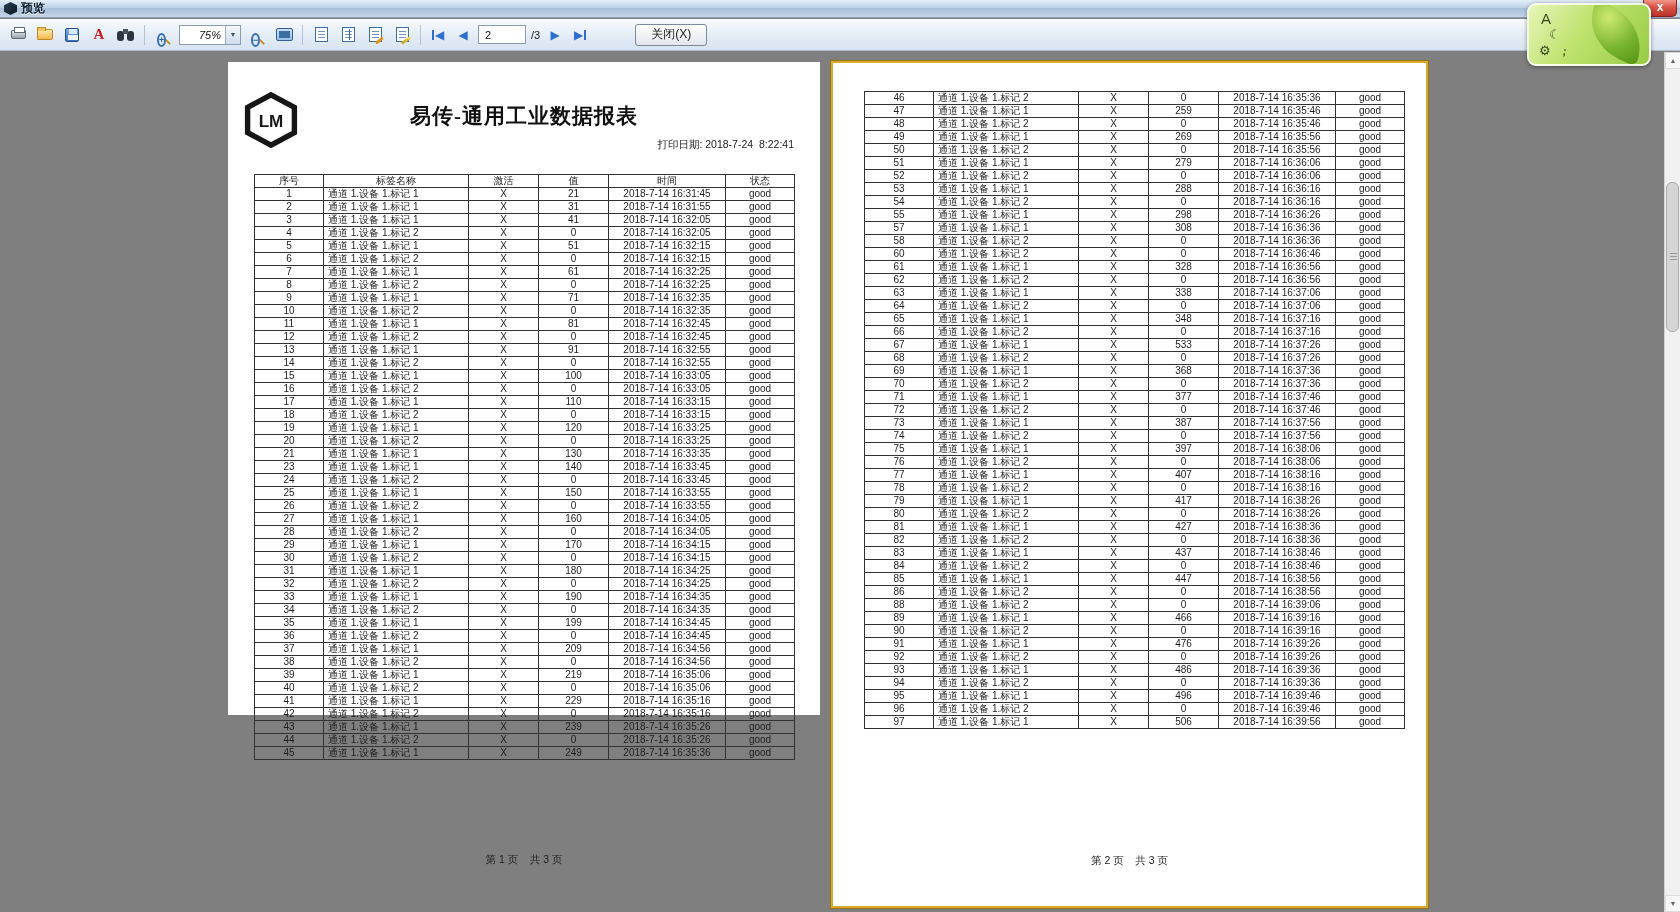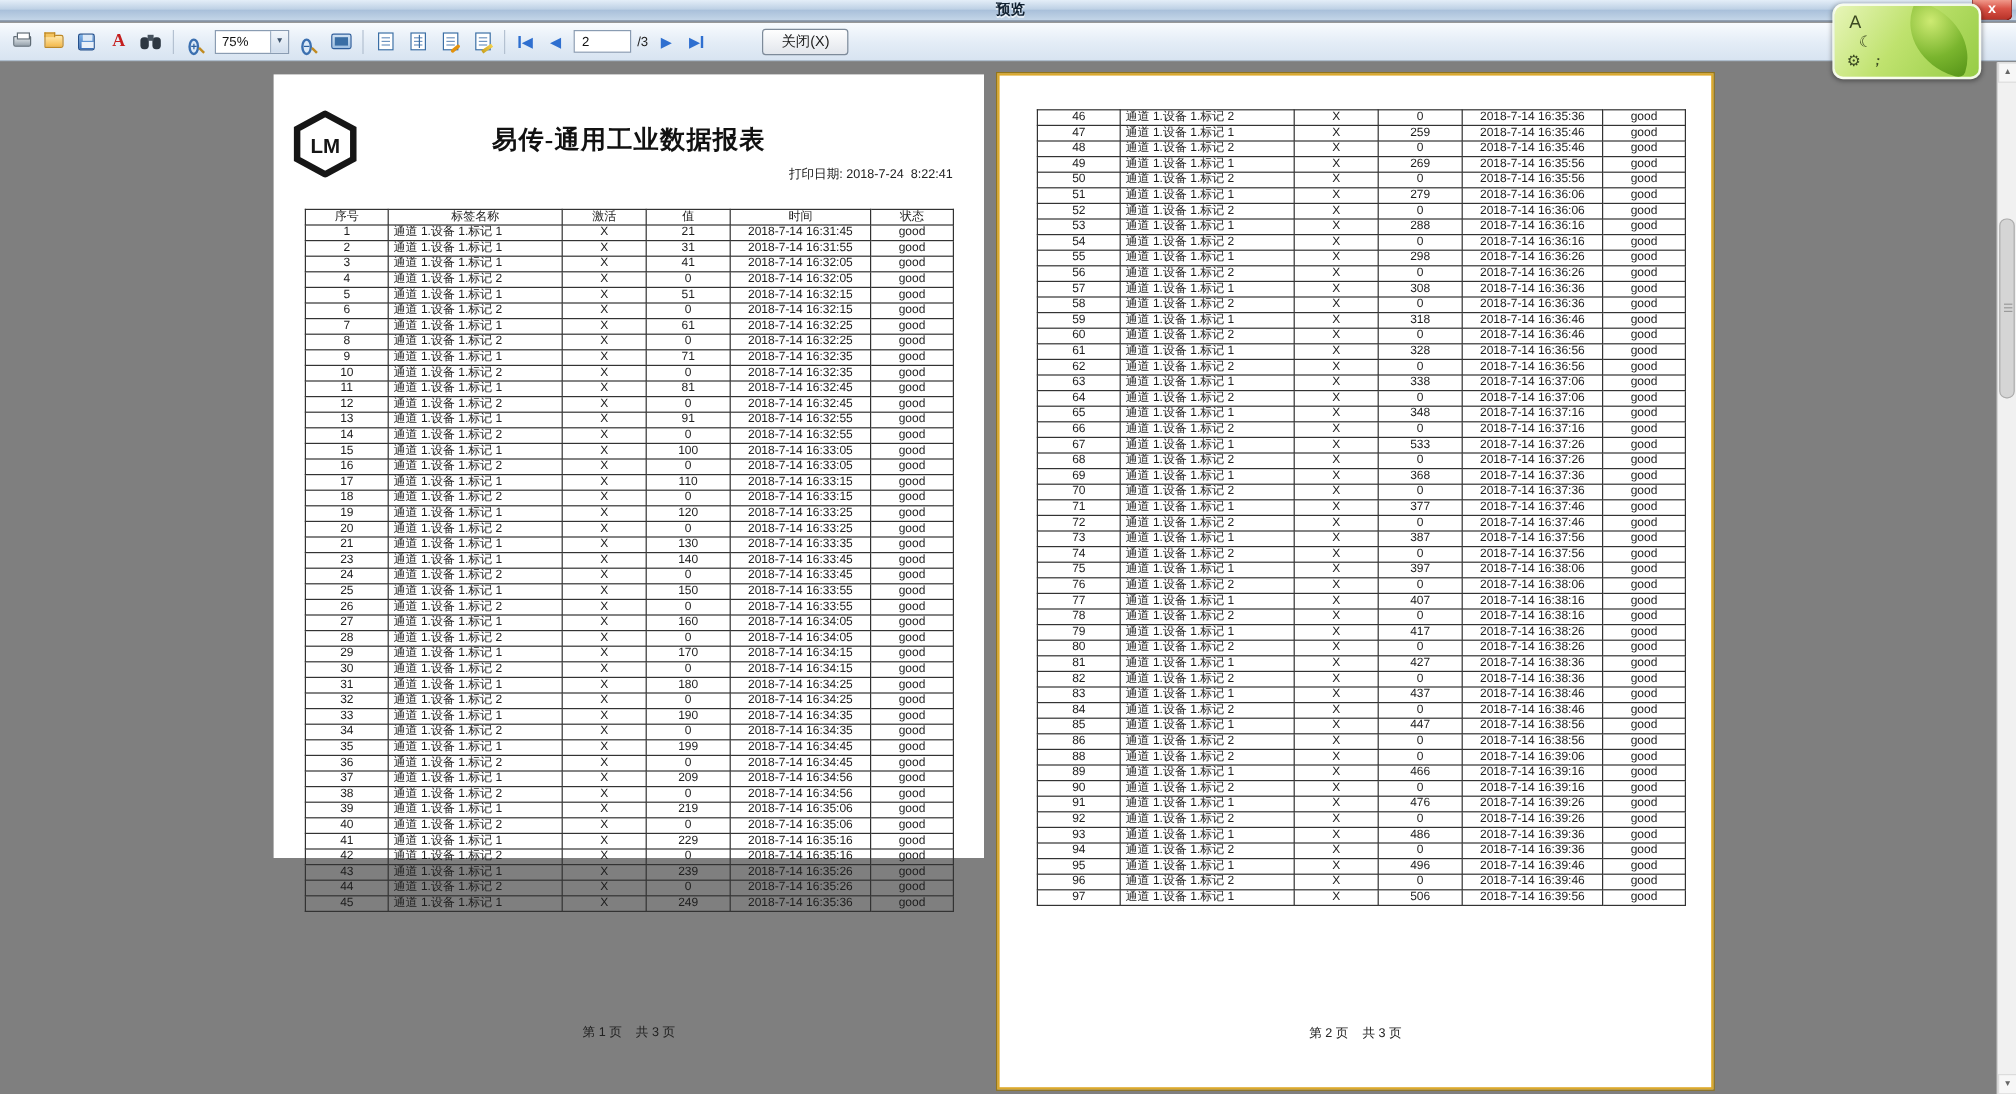--- a/index.html
+++ b/index.html
@@ -2,21 +2,21 @@
 <html><head>
 <meta charset="utf-8">
 <style>
   * { margin:0; padding:0; box-sizing:border-box; }
   body { font-family:"Liberation Sans",sans-serif; }
   .screen { position:relative; width:1680px; height:912px; overflow:hidden; background:#7f7f7f; }
 
   
   .titlebar { position:absolute; left:0; top:0; width:100%; height:18px;
     background:linear-gradient(180deg,#e4eef8 0%,#bed1e5 45%,#a9c0da 50%,#c4d6e8 100%);
-    border-bottom:1px solid #8ba0b8; display:flex; align-items:center; padding-left:4px; z-index:5;flex-direction:column; }
+    border-bottom:1px solid #8ba0b8; display:flex; align-items:center; padding-left:4px; z-index:5; }
   .app-icon { width:13px; height:13px; margin-right:4px;
     background:linear-gradient(135deg,#2b3f52,#0c1722); clip-path:polygon(50% 0,100% 25%,100% 75%,50% 100%,0 75%,0 25%); }
   .titlebar .title { font-size:12px; font-weight:bold; color:#102030; text-shadow:0 1px 0 rgba(255,255,255,.7); }
   .win-close { position:absolute; right:3px; top:0; width:34px; height:17px; border:1px solid #8c1f18; border-top:none;
     border-radius:0 0 5px 5px; background:linear-gradient(#f0998b,#da5347 45%,#b83329);
     color:#fff; font-size:12px; line-height:15px; text-align:center; font-weight:bold; cursor:pointer; }
 
   
   .toolbar { position:absolute; left:0; top:19px; width:100%; height:32px;
     background:linear-gradient(#f8fbfe,#e3ecf6 55%,#d8e4f1);
@@ -40,21 +40,21 @@
   .mag::after { content:""; position:absolute; right:-2px; bottom:-2px; width:6px; height:2px; background:#c08a20; transform:rotate(45deg); }
   .ic-fit { width:17px; height:13px; border:1px solid #2d5d9b; border-radius:2px; background:linear-gradient(#cfe1f3,#9dbfe2); position:relative; }
   .ic-fit::before { content:""; position:absolute; left:2px; top:2px; right:2px; bottom:2px; background:#3a6ea5; }
   .ic-doc { width:13px; height:15px; background:#fff; border:1px solid #3a6ea5; position:relative; }
   .ic-doc::before { content:""; position:absolute; left:2px; top:3px; right:2px; height:1px; background:#6f95c0; box-shadow:0 3px 0 #6f95c0,0 6px 0 #6f95c0; }
   .ic-doc.cols::after { content:""; position:absolute; left:6px; top:1px; bottom:1px; width:1px; background:#3a6ea5; }
   .ic-doc.wrench::after { content:""; position:absolute; right:-3px; bottom:-1px; width:9px; height:3px; background:#e2920e; transform:rotate(-40deg); border-radius:2px; }
   .ic-doc.pencil::after { content:""; position:absolute; right:-3px; bottom:-1px; width:10px; height:3px; background:linear-gradient(90deg,#caa11e,#f5d24a); transform:rotate(-35deg); }
 
   .zoom-combo { display:flex; align-items:center; width:62px; height:20px; border:1px solid #8a9cb2; background:#fff; font-size:11px; }
-  .zoom-combo .zval { flex:1; padding-left:5px; color:#111; }
+  .zoom-combo .zval { flex:1; padding-left:19px; color:#111;font-style:italic; }
   .zoom-combo .zarr { width:15px; height:18px; background:linear-gradient(#f3f7fb,#cfdcec); border-left:1px solid #9fb0c4; font-size:7px; color:#40556e; display:flex; align-items:center; justify-content:center; }
 
   .navbtn { width:20px; height:20px; display:flex; align-items:center; justify-content:center; color:#2e6fd0; font-size:12px; gap:1px; }
   .navbtn .vbar { width:2px; height:10px; background:#2e6fd0; }
   .page-input { width:48px; height:19px; border:1px solid #8a9cb2; font-size:11px; padding-left:6px; color:#111; }
   .page-total { font-size:11px; color:#222; }
   .close-btn { margin-left:40px; height:22px; padding:0 15px; font-size:12px; color:#1c1c1c;
     border:1px solid #7d8a99; border-radius:3px; background:linear-gradient(#fefefe,#e2e6ec); cursor:pointer; }
 
   
@@ -641,49 +641,33 @@
             </tr>
             <tr>
               <td>55</td>
               <td>通道 1.设备 1.标记 1</td>
               <td>X</td>
               <td>298</td>
               <td>2018-7-14 16:36:26</td>
               <td>good</td>
             </tr>
             <tr>
-              <td>56</td>
-              <td>通道 1.设备 1.标记 2</td>
-              <td>X</td>
-              <td>0</td>
-              <td>2018-7-14 16:36:26</td>
-              <td>good</td>
-            </tr>
-            <tr>
               <td>57</td>
               <td>通道 1.设备 1.标记 1</td>
               <td>X</td>
               <td>308</td>
               <td>2018-7-14 16:36:36</td>
               <td>good</td>
             </tr>
             <tr>
               <td>58</td>
               <td>通道 1.设备 1.标记 2</td>
               <td>X</td>
               <td>0</td>
               <td>2018-7-14 16:36:36</td>
-              <td>good</td>
-            </tr>
-            <tr>
-              <td>59</td>
-              <td>通道 1.设备 1.标记 1</td>
-              <td>X</td>
-              <td>318</td>
-              <td>2018-7-14 16:36:46</td>
               <td>good</td>
             </tr>
             <tr>
               <td>60</td>
               <td>通道 1.设备 1.标记 2</td>
               <td>X</td>
               <td>0</td>
               <td>2018-7-14 16:36:46</td>
               <td>good</td>
             </tr>

